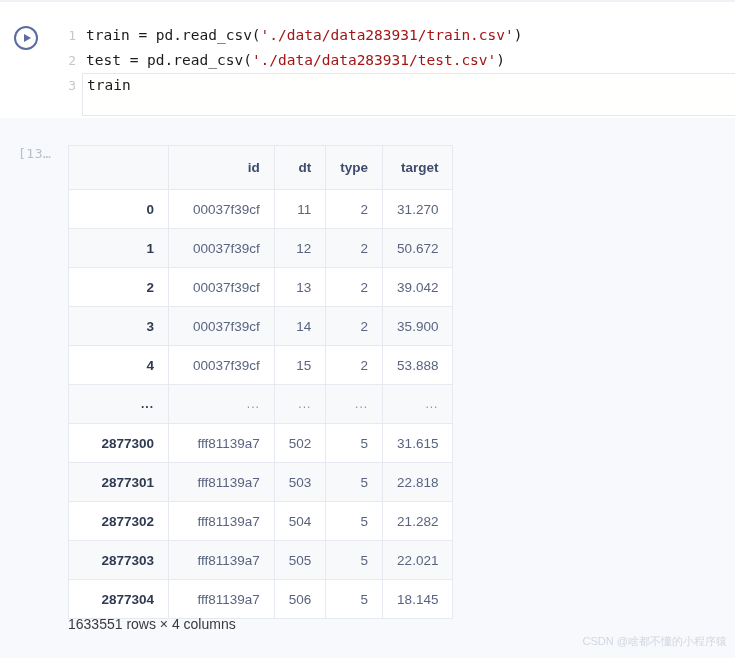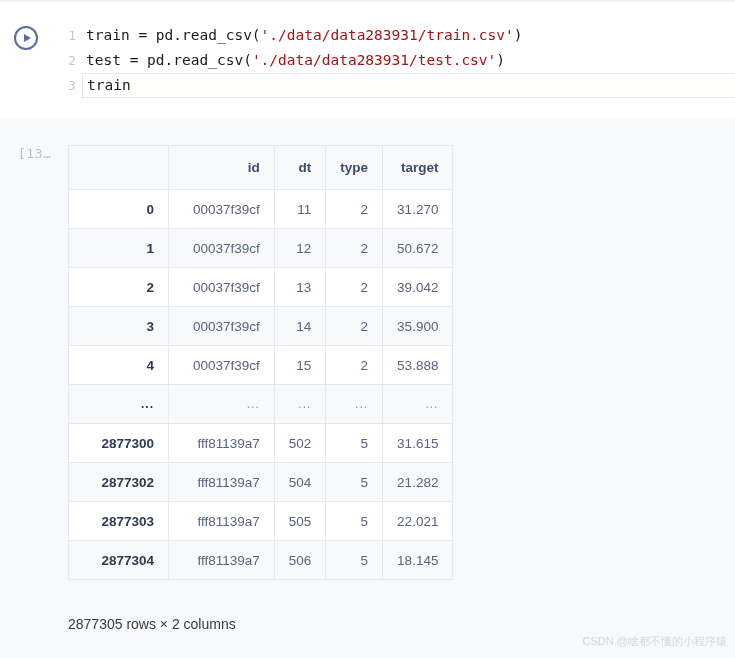--- a/index.html
+++ b/index.html
@@ -70,21 +70,21 @@
     flex: 0 0 20px;
     margin-right: 10px;
   }
   .code-txt { color: #1b1b1d; }
   .str { color: #a31515; }
   .code-line.active .code-txt-wrap {
     flex: 1;
     border: 1px solid #e4e7eb;
     border-right: none;
     background: #fffffe;
-    height: 25px;
+    height: 43px;
     line-height: 23px;
     padding-left: 4px;
     margin-left: -4px;
   }
 
   
   .output-area {
     position: absolute;
     left: 0;
     top: 118px;
@@ -253,20 +253,27 @@
           <td class="col-target">...</td>
         </tr>
         <tr>
           <th>2877300</th>
           <td class="col-id">fff81139a7</td>
           <td class="col-dt">502</td>
           <td class="col-type">5</td>
           <td class="col-target">31.615</td>
         </tr>
         <tr>
+          <th>2877301</th>
+          <td class="col-id">fff81139a7</td>
+          <td class="col-dt">503</td>
+          <td class="col-type">5</td>
+          <td class="col-target">22.818</td>
+        </tr>
+        <tr>
           <th>2877302</th>
           <td class="col-id">fff81139a7</td>
           <td class="col-dt">504</td>
           <td class="col-type">5</td>
           <td class="col-target">21.282</td>
         </tr>
         <tr>
           <th>2877303</th>
           <td class="col-id">fff81139a7</td>
           <td class="col-dt">505</td>
@@ -277,16 +284,16 @@
           <th>2877304</th>
           <td class="col-id">fff81139a7</td>
           <td class="col-dt">506</td>
           <td class="col-type">5</td>
           <td class="col-target">18.145</td>
         </tr>
       </tbody>
     </table>
   </div>
 
-  <div class="df-footer">2877305 rows × 2 columns</div>
+  <div class="df-footer">1633551 rows × 4 columns</div>
 
   <div class="watermark">CSDN @啥都不懂的小程序猿</div>
 </div>
 
 </body></html>

